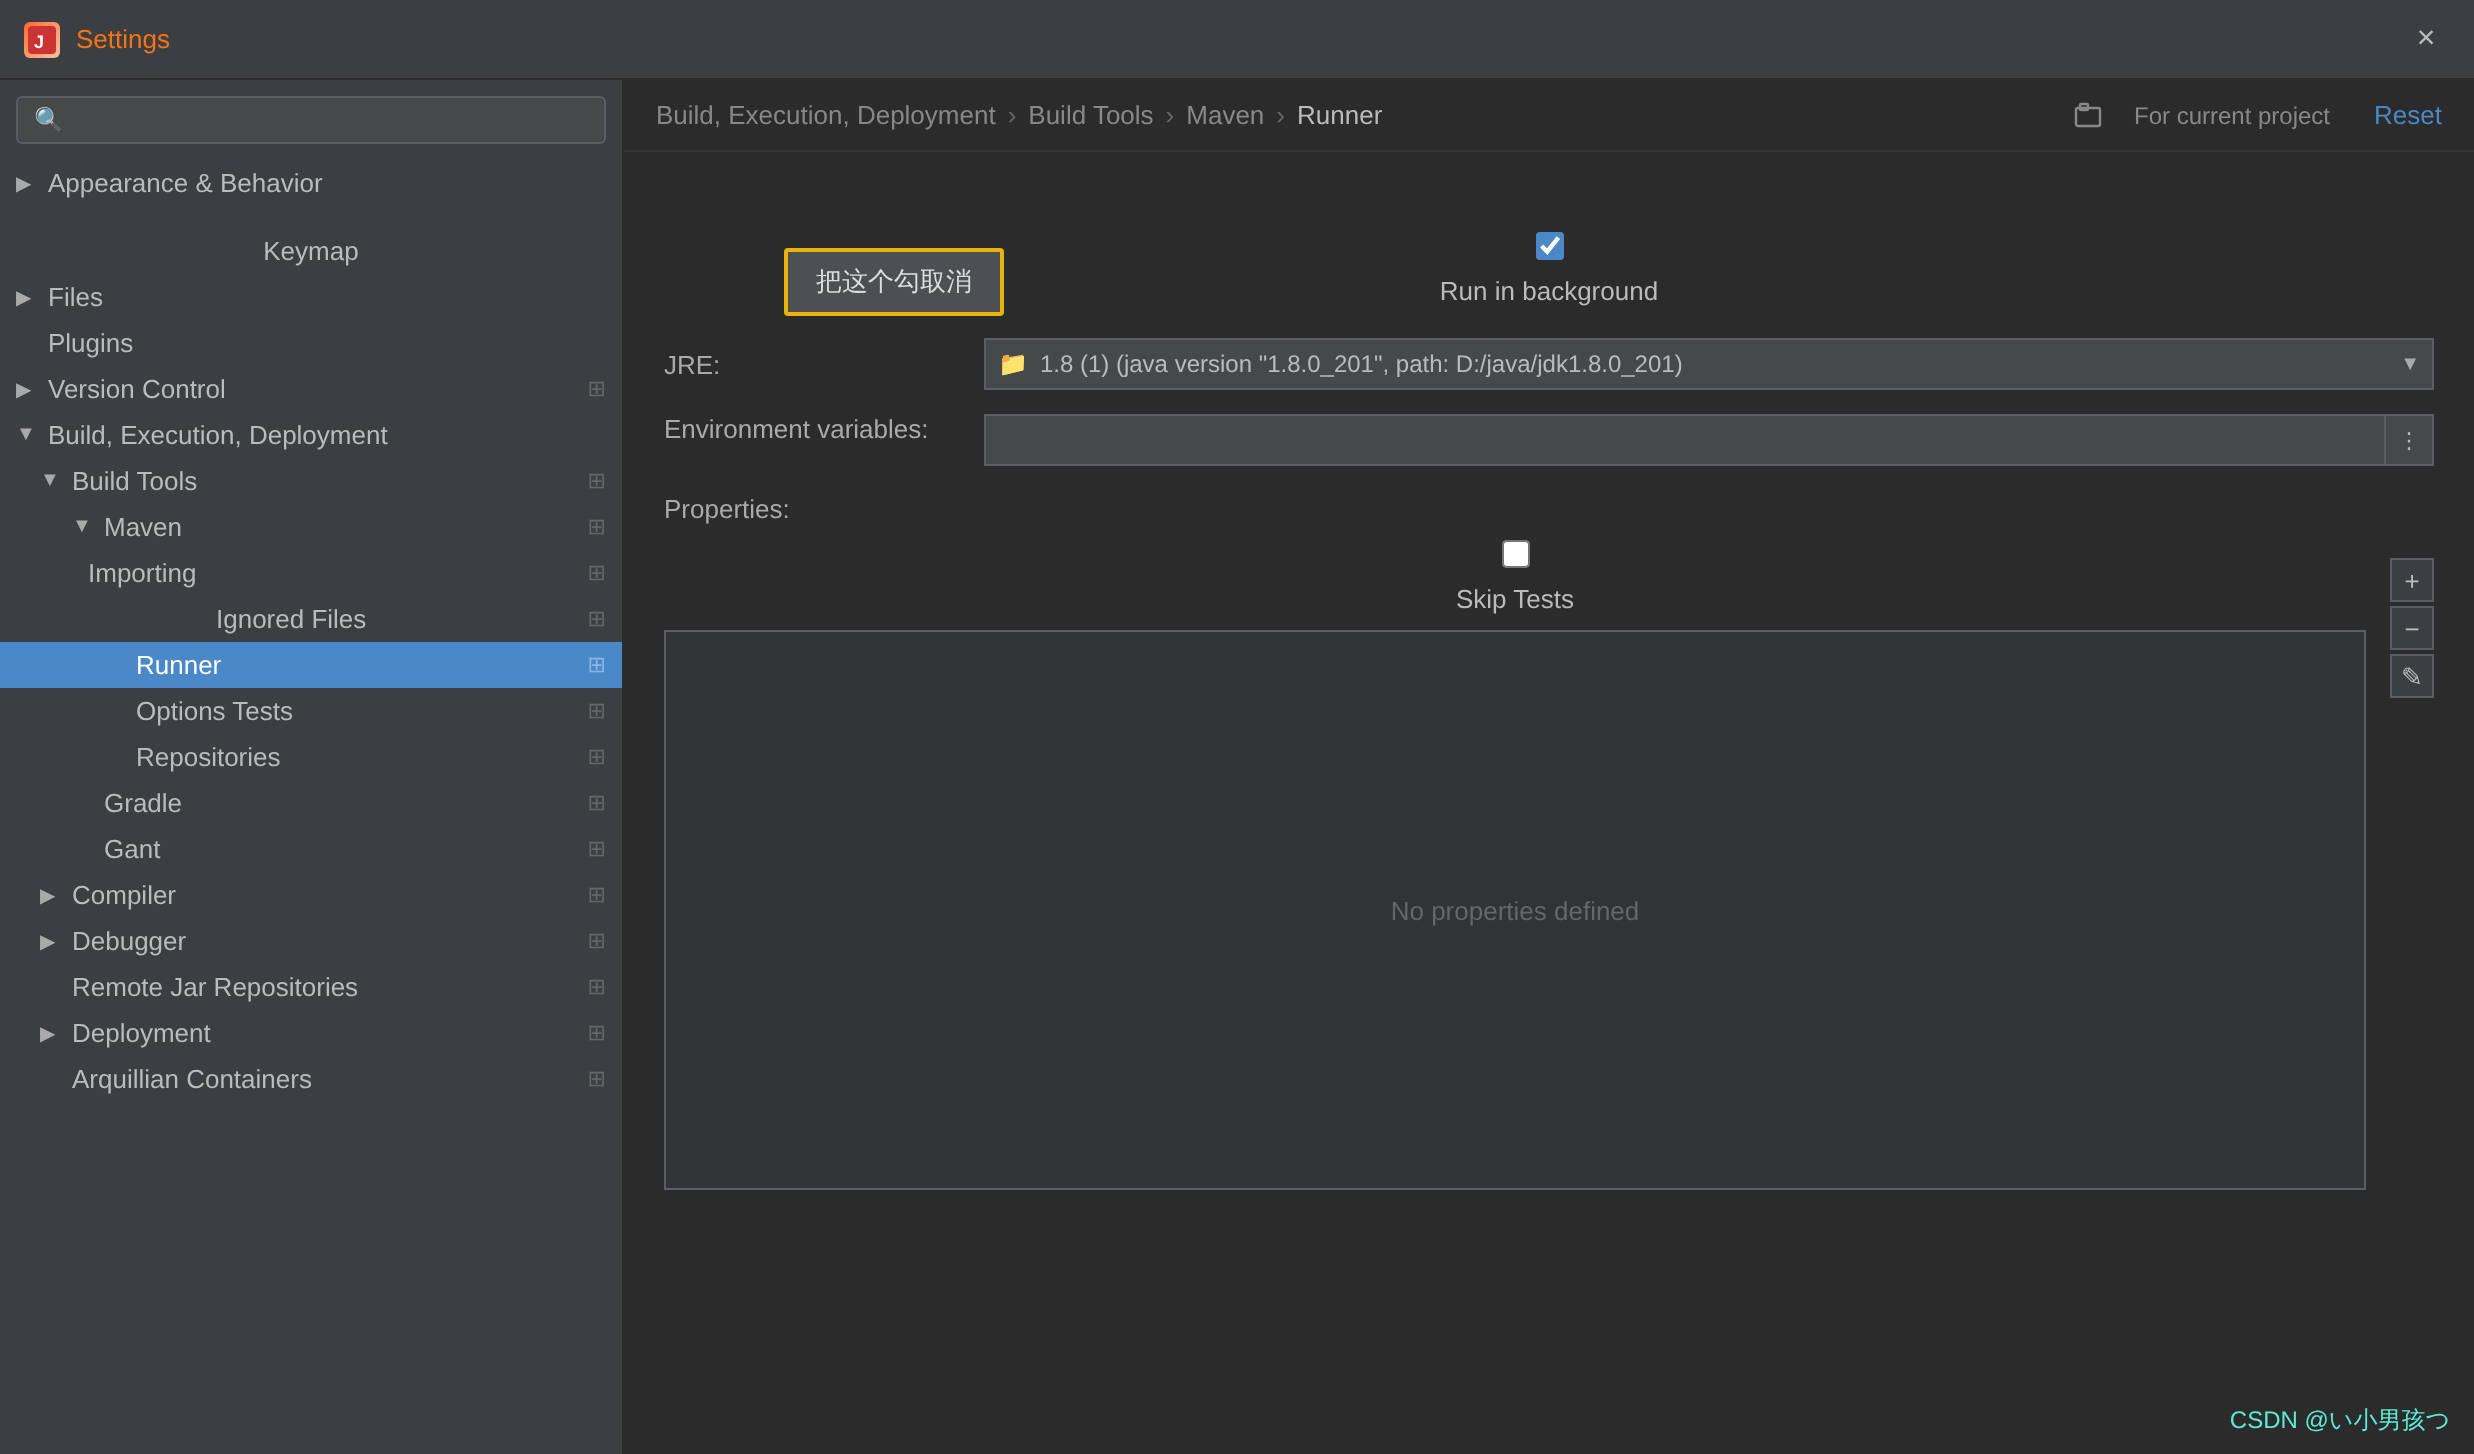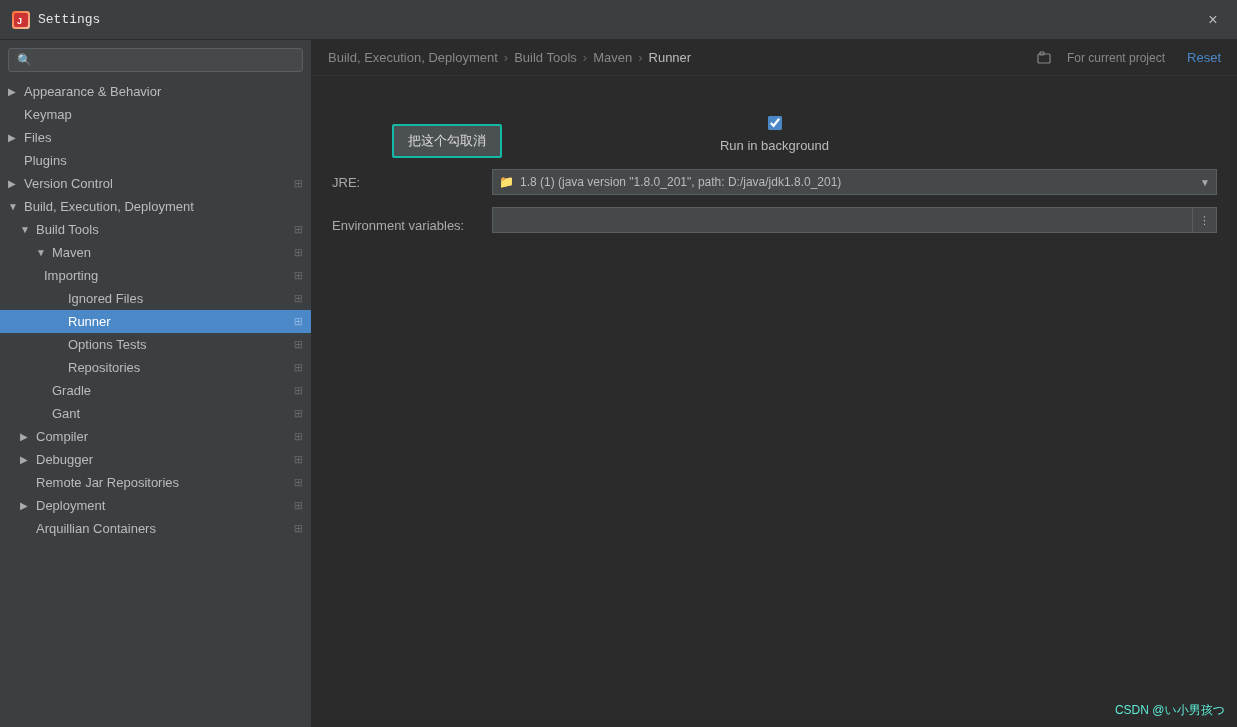--- a/index.html
+++ b/index.html
@@ -26,23 +26,22 @@
     .title-bar-icon {
       width: 18px;
       height: 18px;
       margin-right: 8px;
       background: linear-gradient(135deg, #ff6b35, #f7c59f);
       border-radius: 3px;
       display: flex; align-items: center; justify-content: center;
       font-size: 10px; color: white; font-weight: bold;
     }
     .title-bar-title {
-      color: #e5e5e5;
-      font-size: 13px;
-      font-family: Liberation Mono, monospace;
+      color: #f97316;
+      font-size: 13px;
     }
     .title-bar-close {
       position: absolute;
       right: 12px;
       top: 50%;
       transform: translateY(-50%);
       cursor: pointer;
       color: #bbbbbb;
       font-size: 16px;
       width: 24px;
@@ -189,21 +188,21 @@
       margin-bottom: 12px;
       border-radius: 2px;
     }
 
     
     .tooltip-popup {
       position: absolute;
       top: 32px;
       left: 60px;
       background: #4b5052;
-      border: 2px solid #14b8a6;
+      border: 2px solid #eab308;
       padding: 6px 14px;
       font-size: 13px;
       color: #dddddd;
       z-index: 10;
       white-space: nowrap;
       border-radius: 2px;
     }
 
     .text-input {
       background: #45494a;
@@ -335,21 +334,21 @@
 <div class="main-layout">
 
   <div class="sidebar">
     <input class="search-box" type="text" placeholder="🔍" style="">
 
     <div id="sidebar-items">
         <div class="sidebar-item" style="padding-left: 8px;">
           <span class="arrow">▶</span>
           <span>Appearance &amp; Behavior</span>
         </div>
-        <div class="sidebar-item" style="padding-left: 8px;">
+        <div class="sidebar-item" style="padding-left: 8px; flex-direction: column;">
           <span class="arrow">&nbsp;</span>
           <span>Keymap</span>
         </div>
         <div class="sidebar-item" style="padding-left: 8px;">
           <span class="arrow">▶</span>
           <span>Files</span>
         </div>
         <div class="sidebar-item" style="padding-left: 8px;">
           <span class="arrow">&nbsp;</span>
           <span>Plugins</span>
@@ -371,21 +370,21 @@
         <div class="sidebar-item" style="padding-left: 36px;">
           <span class="arrow">▼</span>
           <span>Maven</span>
           <span class="page-icon">⊞</span>
         </div>
         <div class="sidebar-item" style="padding-left: 28px;">
           <span class="arrow">&nbsp;</span>
           <span>Importing</span>
           <span class="page-icon">⊞</span>
         </div>
-        <div class="sidebar-item" style="padding-left: 52px;">
+        <div class="sidebar-item" style="padding-left: 80px; margin-left: 12px;">
           <span class="arrow">&nbsp;</span>
           <span>Ignored Files</span>
           <span class="page-icon">⊞</span>
         </div>
         <div class="sidebar-item active" style="padding-left: 52px;">
           <span class="arrow">&nbsp;</span>
           <span>Runner</span>
           <span class="page-icon">⊞</span>
         </div>
         <div class="sidebar-item" style="padding-left: 52px;">
@@ -473,26 +472,50 @@
 
       <div class="setting-row" style="margin-bottom: 12px; align-items: center;">
         <span class="setting-label">JRE:</span>
         <div class="jre-select">
           <span class="jre-icon">📁</span>
           <span style="font-size:12px; flex:1;">1.8 (1) (java version "1.8.0_201", path: D:/java/jdk1.8.0_201)</span>
           <span class="dropdown-arrow">▼</span>
         </div>
       </div>
 
-      <div class="setting-row" style="margin-bottom: 14px; align-items: flex-end;">
+      <div class="setting-row" style="margin-bottom: 14px; align-items: flex-start;">
         <span class="setting-label">Environment variables:</span>
         <div class="env-row" style="flex:1;">
           <input type="text" class="env-input" style="">
           <button class="env-btn" title="Browse">⋮</button>
         </div>
       </div>
 
+      <div class="properties-section">
+        <div style="display:flex; align-items:flex-start; gap:12px; position:relative;">
+          <div style="flex:1;">
+
+            <div style="display:flex; align-items:center; margin-bottom:8px;">
+              <span class="setting-label" style="min-width:160px;">Properties:</span>
+            </div>
+            <div class="checkbox-row" style="margin-bottom: 8px; margin-left:0px;">
+              <input type="checkbox" id="skip-tests-cb" style="">
+              <label for="skip-tests-cb">Skip Tests</label>
+            </div>
+
+            <div class="properties-box">
+              <span class="no-properties-text">No properties defined</span>
+            </div>
+          </div>
+
+          <div style="display:flex; flex-direction:column; gap:2px; padding-top:32px;">
+            <button class="prop-btn">+</button>
+            <button class="prop-btn">−</button>
+            <button class="prop-btn">✎</button>
+          </div>
+        </div>
+      </div>
 
     </div>
   </div>
 </div>
 
 <div class="csdn-watermark">CSDN @い小男孩つ</div>
 
 </body></html>

